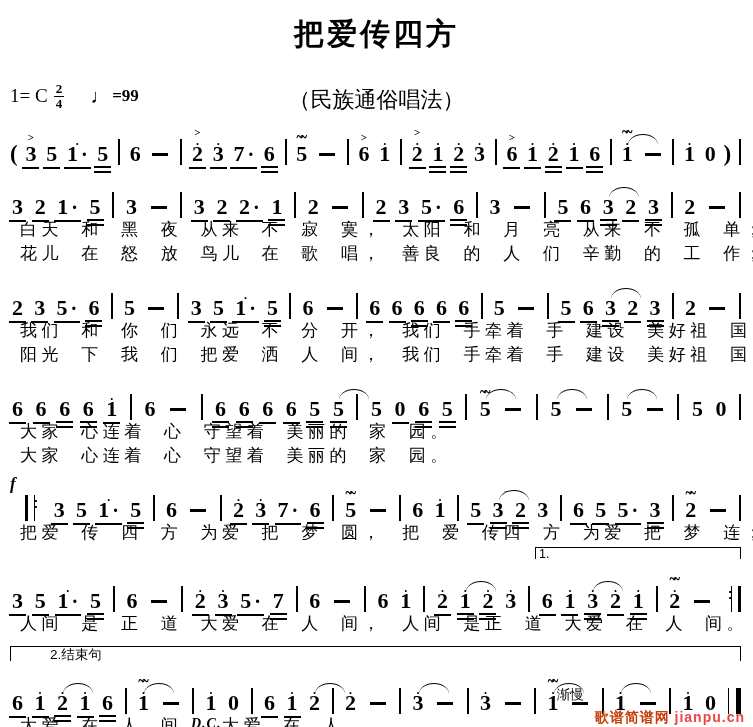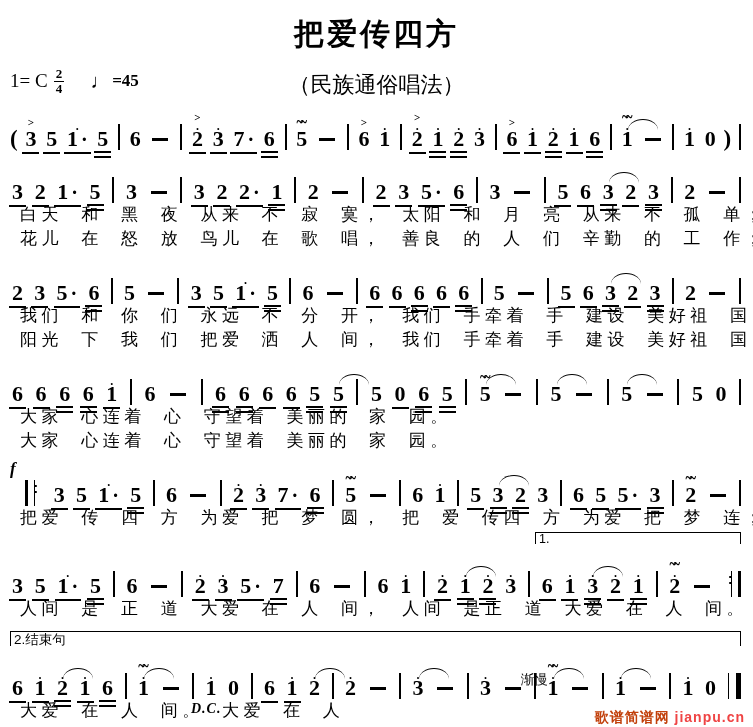--- a/index.html
+++ b/index.html
@@ -1,21 +1,21 @@
 <!DOCTYPE html>
 <html><head>
 <meta charset="utf-8">
 <style>
   html,body{margin:0;padding:0;background:#fff;}
   body{width:753px;height:727px;overflow:hidden;color:#000;font-family:"Liberation Sans",sans-serif;}
   .sheet{position:relative;width:753px;height:727px;box-sizing:border-box;padding:4px 8px;}
 
   
   .title{text-align:center;font-size:30px;font-weight:bold;letter-spacing:3px;margin-top:10px;}
-  .meta{position:relative;height:30px;margin-top:12px;font-family:"Liberation Serif",serif;}
+  .meta{position:relative;height:30px;margin-top:27px;font-family:"Liberation Serif",serif;}
   .keyblock{position:absolute;left:2px;top:0;display:flex;align-items:center;font-size:19px;}
   .ts{display:inline-flex;flex-direction:column;align-items:center;font-size:13px;font-weight:bold;line-height:1.05;margin-left:6px;}
   .ts .den{border-top:1.3px solid #000;padding:0 2px;}
   .ts .num{padding:0 2px;}
   .tempo{margin-left:26px;font-size:17px;font-weight:bold;display:flex;align-items:center;}
   .tempo .glyph{font-size:20px;margin-right:2px;}
   .subtitle{position:absolute;left:50%;transform:translateX(-50%);top:3px;font-size:22px;font-family:"Liberation Sans",sans-serif;}
   .credits{position:absolute;right:4px;top:2px;font-size:17px;font-weight:bold;}
   .expression{margin:0 0 0 78px;font-size:15px;height:20px;}
 
@@ -42,21 +42,21 @@
   .repE::before{content:":";position:absolute;right:5px;top:-1px;font-size:15px;font-weight:bold;}
   .finb{width:7px;height:26px;background:none;border-left:1.3px solid #000;border-right:5px solid #000;margin:0 2px;}
 
   
   .lyrics{padding-left:12px;}
   .lyr{font-size:17px;letter-spacing:4.5px;word-spacing:9px;line-height:24px;white-space:nowrap;}
 
   
   .volta1{width:206px;height:12px;border:1.4px solid #000;border-bottom:none;margin:2px 4px 0 auto;font-size:12.5px;line-height:13px;padding-left:3px;box-sizing:border-box;}
   .volta2{height:14px;border:1.4px solid #000;border-bottom:none;margin:10px 4px 0 2px;font-size:13.5px;line-height:15px;display:flex;}
-  .volta2 .lab1{padding-left:3px;}
+  .volta2 .lab1{padding-left:3px;margin-left:36px;}
   .volta2 .lab2{margin-left:455px;margin-top:40px;}
   .lastwrap{position:relative;}
   .dc{position:absolute;left:183px;top:50px;font-family:"Liberation Serif",serif;font-style:italic;font-weight:bold;font-size:14px;letter-spacing:1px;}
   .watermark{position:absolute;right:8px;bottom:0;font-size:14px;font-weight:bold;letter-spacing:1px;}
 </style>
 </head>
 <body>
 
 <div class="sheet">
 
@@ -64,21 +64,21 @@
 
   <div class="meta">
     <div class="keyblock">
       <span>1= C</span>
       <span class="ts">
         <span class="num">2</span>
         <span class="den">4</span>
       </span>
       <span class="tempo">
         <span class="glyph">♩</span>
-        <span>=45</span>
+        <span>=99</span>
       </span>
     </div>
     <div class="subtitle">（民族通俗唱法）</div>
   </div>
 
 
   <div class="mline">
       <span class="paren">(</span>
       <span class="nt">
         <span class="mk">

